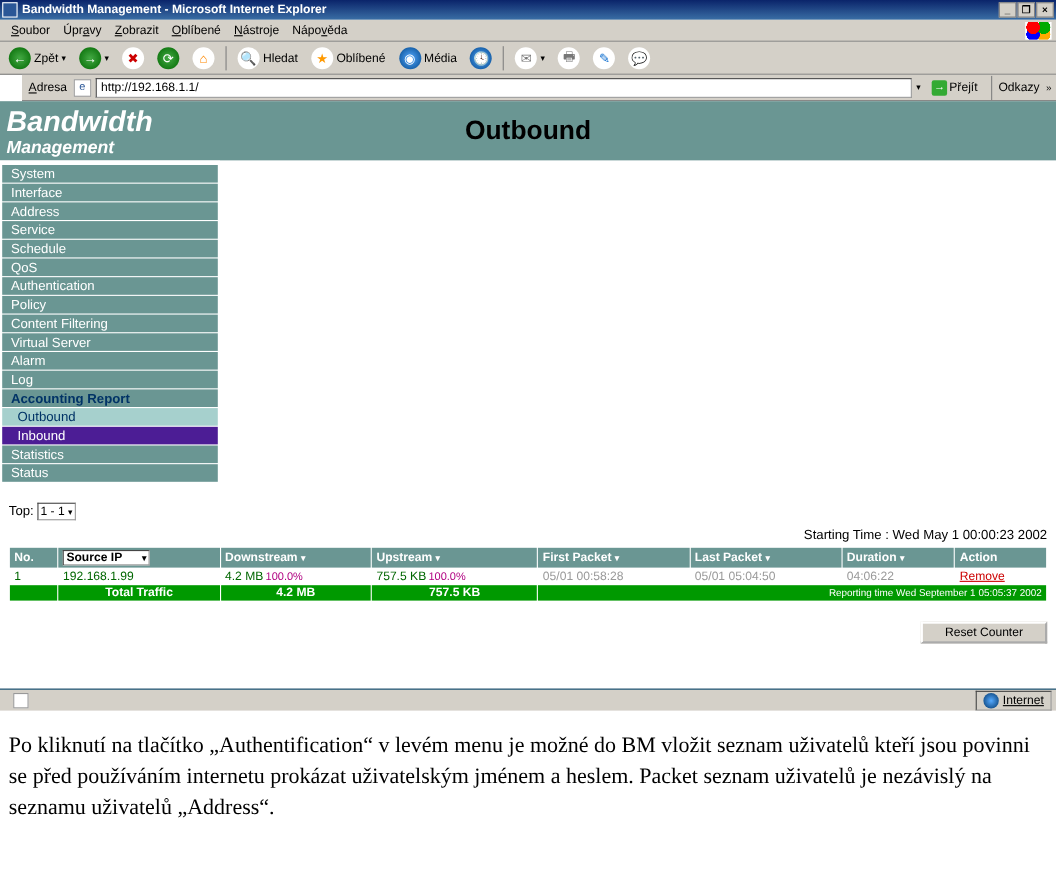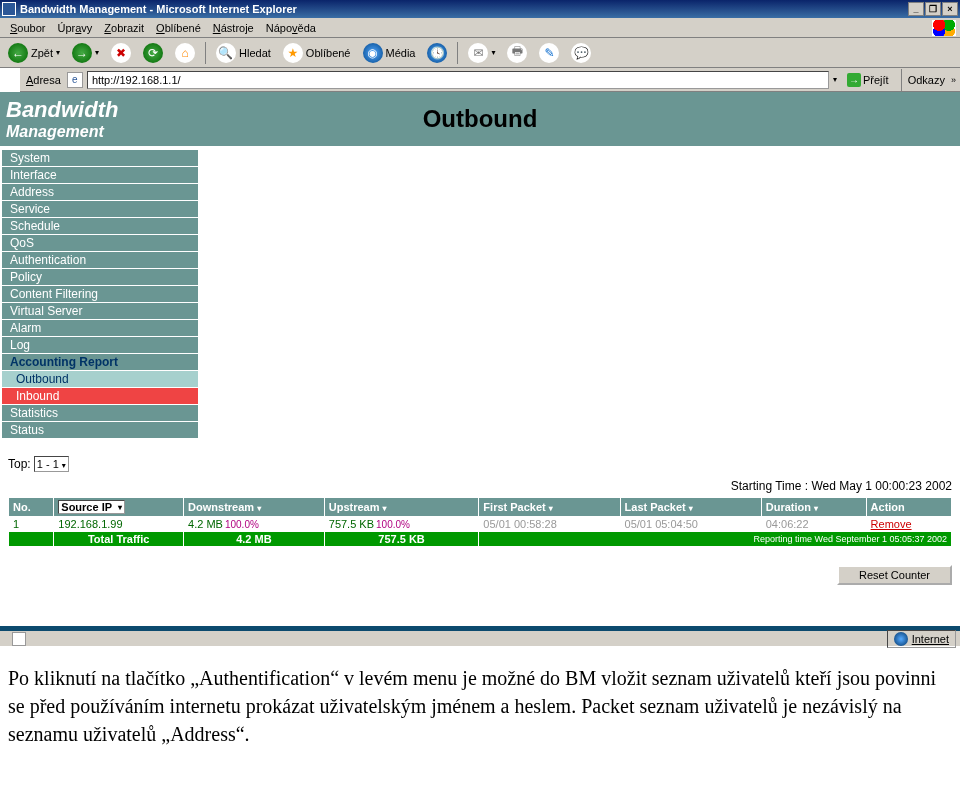--- a/index.html
+++ b/index.html
@@ -33,55 +33,55 @@
   .addrbar { background: #d4d0c8; height: 24px; display: flex; align-items: center; padding: 0 4px; gap: 4px; border-bottom: 1px solid #808080; font-size: 11px; margin-left: 20px; }
   .addrbar .lbl { padding: 0 2px; }
   .addrbar .pageico { width: 16px; height: 16px; background: #fff; border: 1px solid #999; display: flex; align-items: center; justify-content: center; color: #2b5797; font-size: 10px; }
   .addrbar .urlbox { flex: 1; background: #fff; border: 1px inset #999; height: 18px; display: flex; align-items: center; padding: 0 4px; }
   .addrbar .gobtn { display: flex; align-items: center; gap: 2px; padding: 2px 6px; cursor: default; }
   .addrbar .goico { width: 14px; height: 14px; background: #3a3; border-radius: 2px; color: #fff; display: flex; align-items: center; justify-content: center; font-size: 10px; }
   
   
   .band { background: #6a9693; height: 54px; display: flex; align-items: center; color: #fff; }
   .band .left { width: 200px; padding-left: 6px; }
-  .band .left .ln1 { font-size: 22px; font-weight: bold; font-style: italic; }
+  .band .left .ln1 { font-size: 26px; font-weight: bold; font-style: italic; }
   .band .left .ln2 { font-size: 16px; font-weight: bold; font-style: italic; }
   .band .center { flex: 1; text-align: center; font-size: 24px; font-weight: bold; color: #000; }
   
   
   .main { display: flex; background: #fff; min-height: 480px; flex-direction: column; }
   .sidebar { width: 200px; background: #fff; padding: 4px 2px; }
   .navitem { background: #6a9693; color: #fff; padding: 2px 8px; margin-bottom: 1px; font-size: 12px; cursor: default; height: 16px; display: flex; align-items: center; }
   .navitem.active { color: #003366; font-weight: bold; }
-  .navitem.sub { background: #ef4444; padding-left: 14px; }
+  .navitem.sub { background: #4c1d95; padding-left: 14px; }
   .navitem.sub.sel { background: #a6d0cd; color: #003366; }
   .content { flex: 1; padding: 8px; font-size: 11px; }
   
   .toprow { padding: 6px 0; }
   .toprow .lbl { font-size: 12px; }
   .topsel { border: 1px inset #999; background: #fff; padding: 1px 2px; font-size: 11px; }
   .startline { text-align: right; font-size: 12px; padding: 2px 0 4px; }
   
   
   .dtable { width: 100%; border-collapse: separate; border-spacing: 1px 1px; }
   .dtable th { background: #6a9693; color: #fff; font-size: 11px; padding: 2px 4px; text-align: left; font-weight: bold; white-space: nowrap; }
   .dtable th .sort { font-size: 8px; }
   .dtable td { font-size: 11px; padding: 1px 4px; white-space: nowrap; }
   .dtable tr.data td { color: #006600; }
   .dtable tr.data td.dim { color: #999; }
   .dtable tr.data td.redlink { color: #c00; text-decoration: underline; cursor: pointer; }
   .dtable td .pct { color: #b00080; font-size: 10px; padding-left: 2px; }
   .dtable tr.total td { background: #009900; color: #fff; font-weight: bold; text-align: center; }
-  .selbox { background: #fff; border: 1px inset #999; padding: 0 2px; display: inline-flex; align-items: center; gap: 6px; font-size: 11px; color: #000; }
+  .selbox { background: #fff; border: 1px inset #999; padding: 0 2px; display: inline-flex; align-items: center; gap: 18px; font-size: 11px; color: #000; }
   .selbox .dd { font-size: 8px; }
   .resetrow { text-align: right; padding-top: 18px; }
   .resetbtn { background: #d4d0c8; border: 2px outset #fff; padding: 2px 20px; font-size: 11px; cursor: default; }
   
   
-  .statusbar { background: #d4d0c8; height: 20px; display: flex; align-items: center; padding: 0 4px; font-size: 11px; border-top: 5px solid #0c4a6e; text-decoration: underline; }
+  .statusbar { background: #d4d0c8; height: 20px; display: flex; align-items: center; padding: 0 4px; font-size: 11px; border-top: 1px solid #0c4a6e; text-decoration: underline; }
   .statusbar .spacer { flex: 1; }
   .statusbar .seg { border: 1px inset #999; padding: 1px 6px; display: flex; align-items: center; gap: 4px; margin-left: 2px; }
   .statusbar .glob { width: 14px; height: 14px; background: radial-gradient(circle, #5af, #036); border-radius: 50%; }
   .statusbar .pgico { width: 14px; height: 14px; background: #fff; border: 1px solid #999; }
   
   
   .para { font-family: "Times New Roman", serif; font-size: 20px; line-height: 1.4; padding: 18px 8px 30px; }
 </style>
 </head>
 <body>

